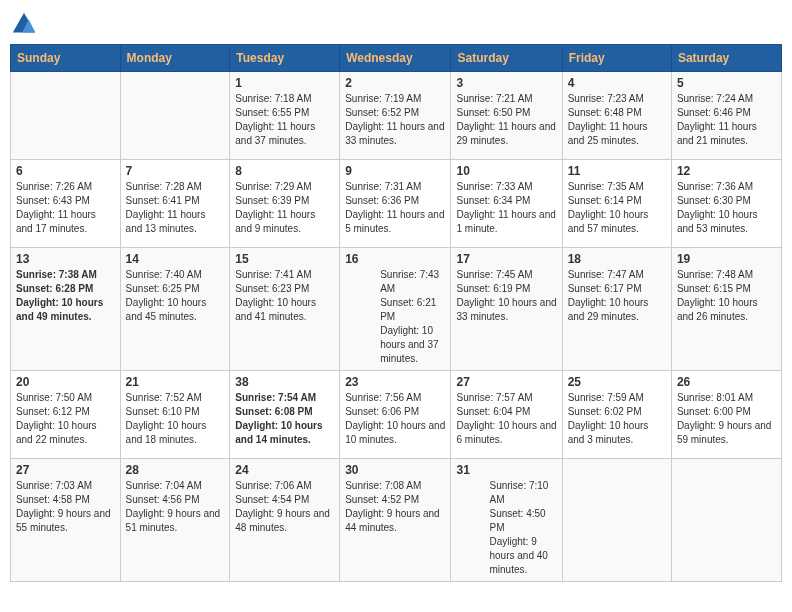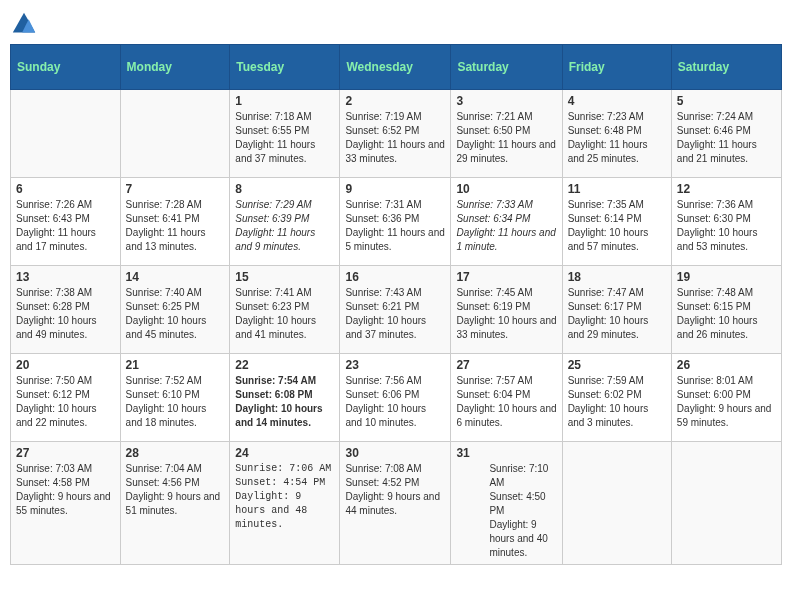--- a/index.html
+++ b/index.html
@@ -46,23 +46,23 @@
       font-size: 14px;
       color: #555;
     }
     table {
       width: 100%;
       border-collapse: collapse;
       font-size: 11px;
     }
     thead tr th {
       background-color: #2060a0;
-      color: #86efac;
+      color: #fdba74;
       text-align: left;
-      padding: 15px 6px;
+      padding: 6px 6px;
       font-size: 12px;
       font-weight: bold;
       border: 1px solid #1a4f8a;
     }
     tbody tr td {
       border: 1px solid #ccc;
       vertical-align: top;
       padding: 4px 5px;
       min-height: 80px;
       height: 88px;
@@ -167,71 +167,71 @@
 Daylight: 11 hours and 17 minutes.</div>
         </td>
         <td>
           <div class="day-num">7</div>
           <div class="day-info" style="white-space: pre-line;">Sunrise: 7:28 AM
 Sunset: 6:41 PM
 Daylight: 11 hours and 13 minutes.</div>
         </td>
         <td>
           <div class="day-num">8</div>
-          <div class="day-info" style="white-space: pre-line; font-style: italic;">Sunrise: 7:29 AM
+          <div class="day-info" style="white-space: pre-line;">Sunrise: 7:29 AM
 Sunset: 6:39 PM
 Daylight: 11 hours and 9 minutes.</div>
         </td>
         <td>
           <div class="day-num">9</div>
           <div class="day-info" style="white-space: pre-line;">Sunrise: 7:31 AM
 Sunset: 6:36 PM
 Daylight: 11 hours and 5 minutes.</div>
         </td>
         <td>
           <div class="day-num">10</div>
-          <div class="day-info" style="white-space: pre-line; font-style: italic;">Sunrise: 7:33 AM
+          <div class="day-info" style="white-space: pre-line;">Sunrise: 7:33 AM
 Sunset: 6:34 PM
 Daylight: 11 hours and 1 minute.</div>
         </td>
         <td>
           <div class="day-num">11</div>
           <div class="day-info" style="white-space: pre-line;">Sunrise: 7:35 AM
 Sunset: 6:14 PM
 Daylight: 10 hours and 57 minutes.</div>
         </td>
         <td>
           <div class="day-num">12</div>
           <div class="day-info" style="white-space: pre-line;">Sunrise: 7:36 AM
 Sunset: 6:30 PM
 Daylight: 10 hours and 53 minutes.</div>
         </td>
       </tr>
       <tr>
         <td>
           <div class="day-num">13</div>
-          <div class="day-info" style="white-space: pre-line;">Sunrise: 7:38 AM
+          <div class="day-info" style="white-space: pre-line; font-weight: bold;">Sunrise: 7:38 AM
 Sunset: 6:28 PM
 Daylight: 10 hours and 49 minutes.</div>
         </td>
         <td>
           <div class="day-num">14</div>
           <div class="day-info" style="white-space: pre-line;">Sunrise: 7:40 AM
 Sunset: 6:25 PM
 Daylight: 10 hours and 45 minutes.</div>
         </td>
         <td>
           <div class="day-num">15</div>
           <div class="day-info" style="white-space: pre-line;">Sunrise: 7:41 AM
 Sunset: 6:23 PM
 Daylight: 10 hours and 41 minutes.</div>
         </td>
         <td>
           <div class="day-num">16</div>
-          <div class="day-info" style="white-space: pre-line;">Sunrise: 7:43 AM
+          <div class="day-info" style="white-space: pre-line; margin-left: 35px;">Sunrise: 7:43 AM
 Sunset: 6:21 PM
 Daylight: 10 hours and 37 minutes.</div>
         </td>
         <td>
           <div class="day-num">17</div>
           <div class="day-info" style="white-space: pre-line;">Sunrise: 7:45 AM
 Sunset: 6:19 PM
 Daylight: 10 hours and 33 minutes.</div>
         </td>
         <td>
@@ -254,21 +254,21 @@
 Sunset: 6:12 PM
 Daylight: 10 hours and 22 minutes.</div>
         </td>
         <td>
           <div class="day-num">21</div>
           <div class="day-info" style="white-space: pre-line;">Sunrise: 7:52 AM
 Sunset: 6:10 PM
 Daylight: 10 hours and 18 minutes.</div>
         </td>
         <td>
-          <div class="day-num">22</div>
+          <div class="day-num">38</div>
           <div class="day-info" style="white-space: pre-line; font-weight: bold;">Sunrise: 7:54 AM
 Sunset: 6:08 PM
 Daylight: 10 hours and 14 minutes.</div>
         </td>
         <td>
           <div class="day-num">23</div>
           <div class="day-info" style="white-space: pre-line;">Sunrise: 7:56 AM
 Sunset: 6:06 PM
 Daylight: 10 hours and 10 minutes.</div>
         </td>
@@ -299,21 +299,21 @@
 Daylight: 9 hours and 55 minutes.</div>
         </td>
         <td>
           <div class="day-num">28</div>
           <div class="day-info" style="white-space: pre-line;">Sunrise: 7:04 AM
 Sunset: 4:56 PM
 Daylight: 9 hours and 51 minutes.</div>
         </td>
         <td>
           <div class="day-num">24</div>
-          <div class="day-info" style="white-space: pre-line; font-family: Liberation Mono, monospace;">Sunrise: 7:06 AM
+          <div class="day-info" style="white-space: pre-line;">Sunrise: 7:06 AM
 Sunset: 4:54 PM
 Daylight: 9 hours and 48 minutes.</div>
         </td>
         <td>
           <div class="day-num">30</div>
           <div class="day-info" style="white-space: pre-line;">Sunrise: 7:08 AM
 Sunset: 4:52 PM
 Daylight: 9 hours and 44 minutes.</div>
         </td>
         <td>

